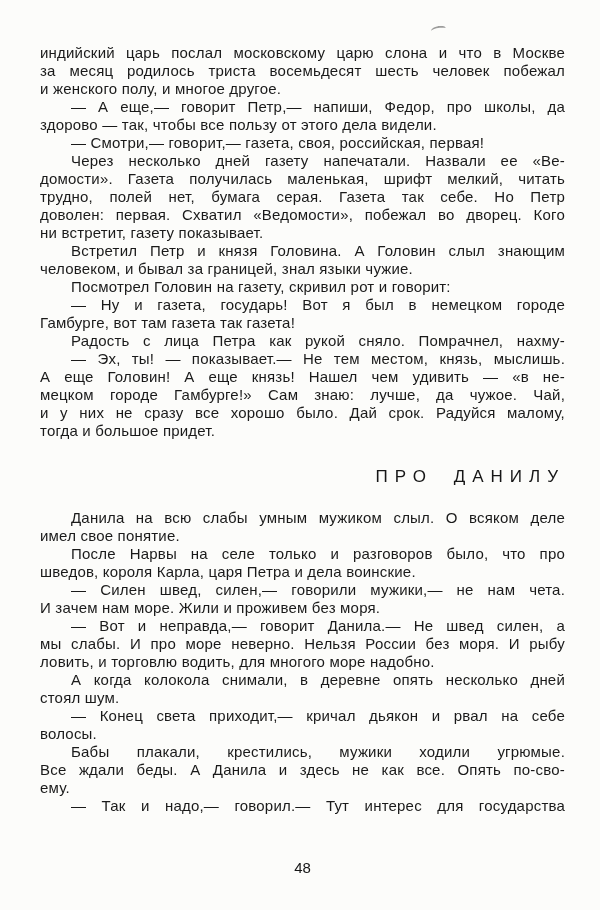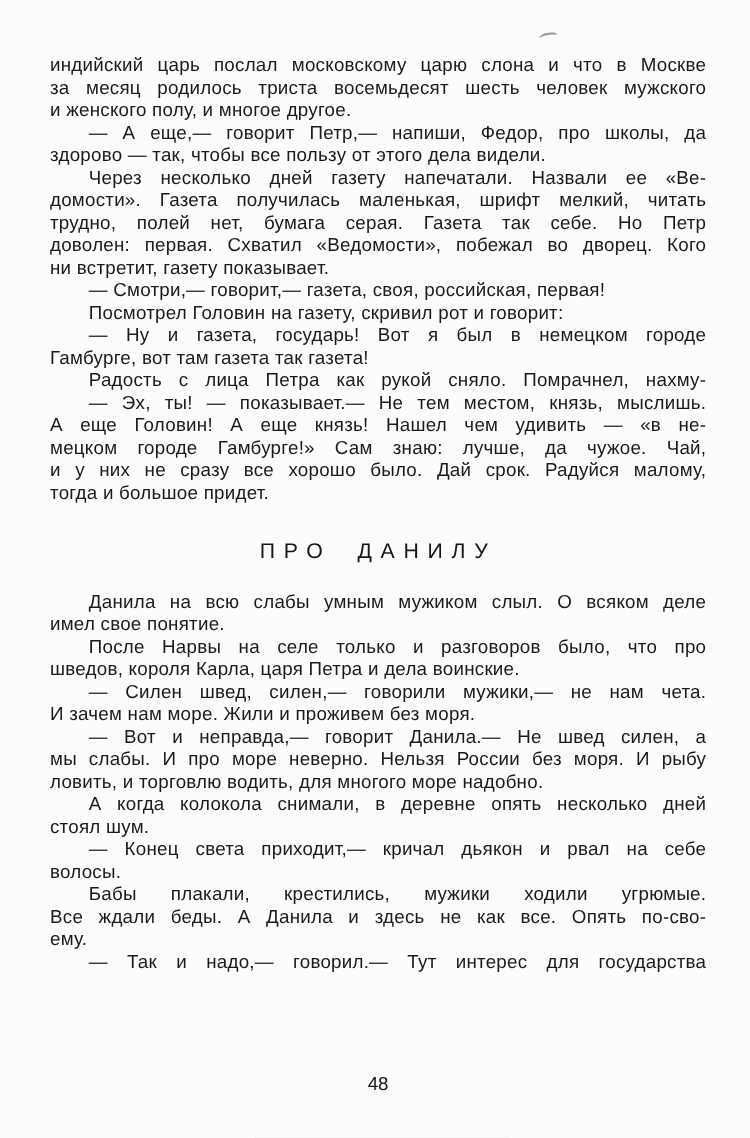--- a/index.html
+++ b/index.html
@@ -33,21 +33,21 @@
   }
   .line-last {
     text-align-last: left;
   }
   .line-indent {
     text-indent: 31px;
   }
   .chapter-heading {
     margin-top: 26px;
     margin-bottom: 22px;
-    text-align: center;
+    text-align: right;
     font-size: 17px;
     line-height: 21px;
     letter-spacing: 7px;
     word-spacing: 9px;
     font-weight: 500;
     color: #161616;
   }
   .page-number {
     position: absolute;
     top: 859px;
@@ -72,36 +72,40 @@
 </head>
 <body>
 
 <div class="page">
   <div class="smudge"></div>
 
   <div class="text-block">
     <div>
         <div>
           <div class="line">индийский царь послал московскому царю слона и что в Москве</div>
-          <div class="line">за месяц родилось триста восемьдесят шесть человек мужского</div>
+          <div class="line">за месяц родилось триста восемьдесят шесть человек побежал</div>
           <div class="line line-last">и женского полу, и многое другое.</div>
         </div>
         <div>
           <div class="line line-indent">— А еще,— говорит Петр,— напиши, Федор, про школы, да</div>
           <div class="line line-last">здорово — так, чтобы все пользу от этого дела видели.</div>
+        </div>
+        <div>
+          <div class="line line-last line-indent">— Смотри,— говорит,— газета, своя, российская, первая!</div>
         </div>
         <div>
           <div class="line line-indent">Через несколько дней газету напечатали. Назвали ее «Ве-</div>
           <div class="line">домости». Газета получилась маленькая, шрифт мелкий, читать</div>
           <div class="line">трудно, полей нет, бумага серая. Газета так себе. Но Петр</div>
           <div class="line">доволен: первая. Схватил «Ведомости», побежал во дворец. Кого</div>
           <div class="line line-last">ни встретит, газету показывает.</div>
         </div>
         <div>
-          <div class="line line-last line-indent">— Смотри,— говорит,— газета, своя, российская, первая!</div>
+          <div class="line line-indent">Встретил Петр и князя Головина. А Головин слыл знающим</div>
+          <div class="line line-last">человеком, и бывал за границей, знал языки чужие.</div>
         </div>
         <div>
           <div class="line line-last line-indent">Посмотрел Головин на газету, скривил рот и говорит:</div>
         </div>
         <div>
           <div class="line line-indent">— Ну и газета, государь! Вот я был в немецком городе</div>
           <div class="line line-last">Гамбурге, вот там газета так газета!</div>
         </div>
         <div>
           <div class="line line-indent">Радость с лица Петра как рукой сняло. Помрачнел, нахму-</div>

